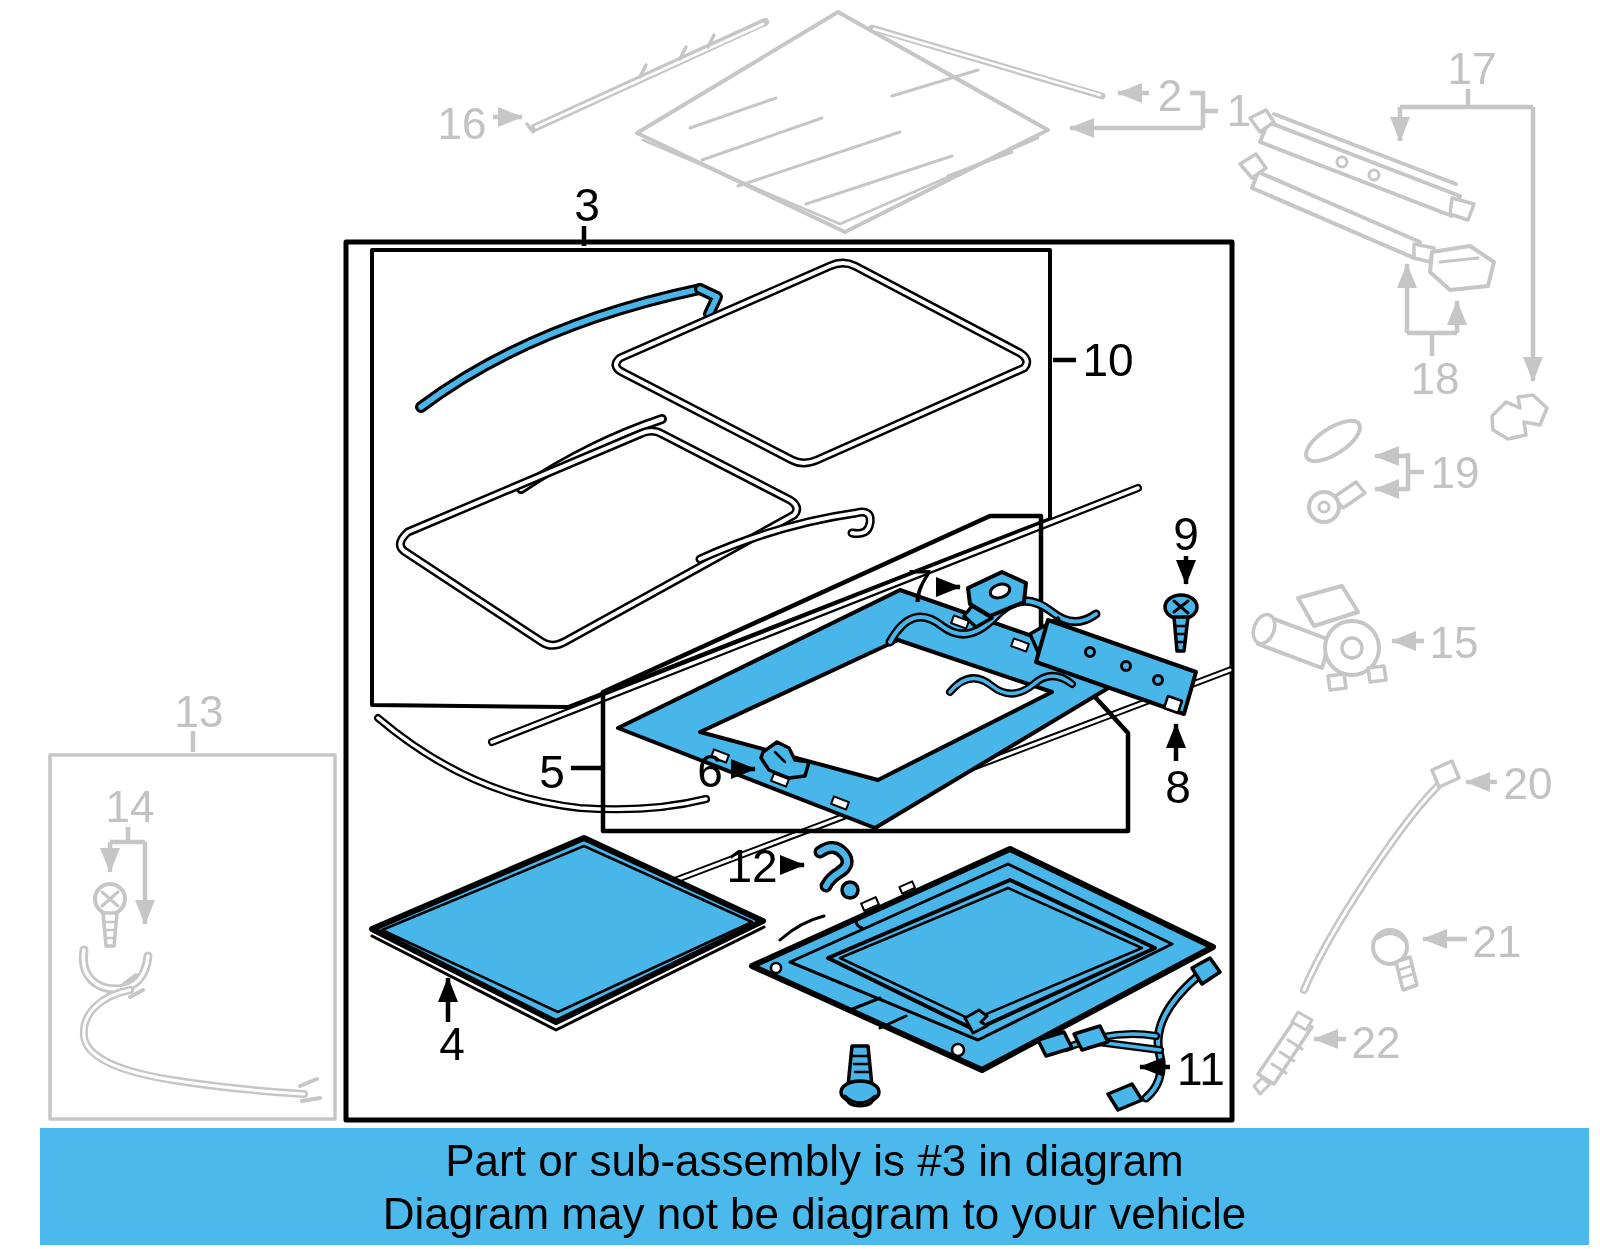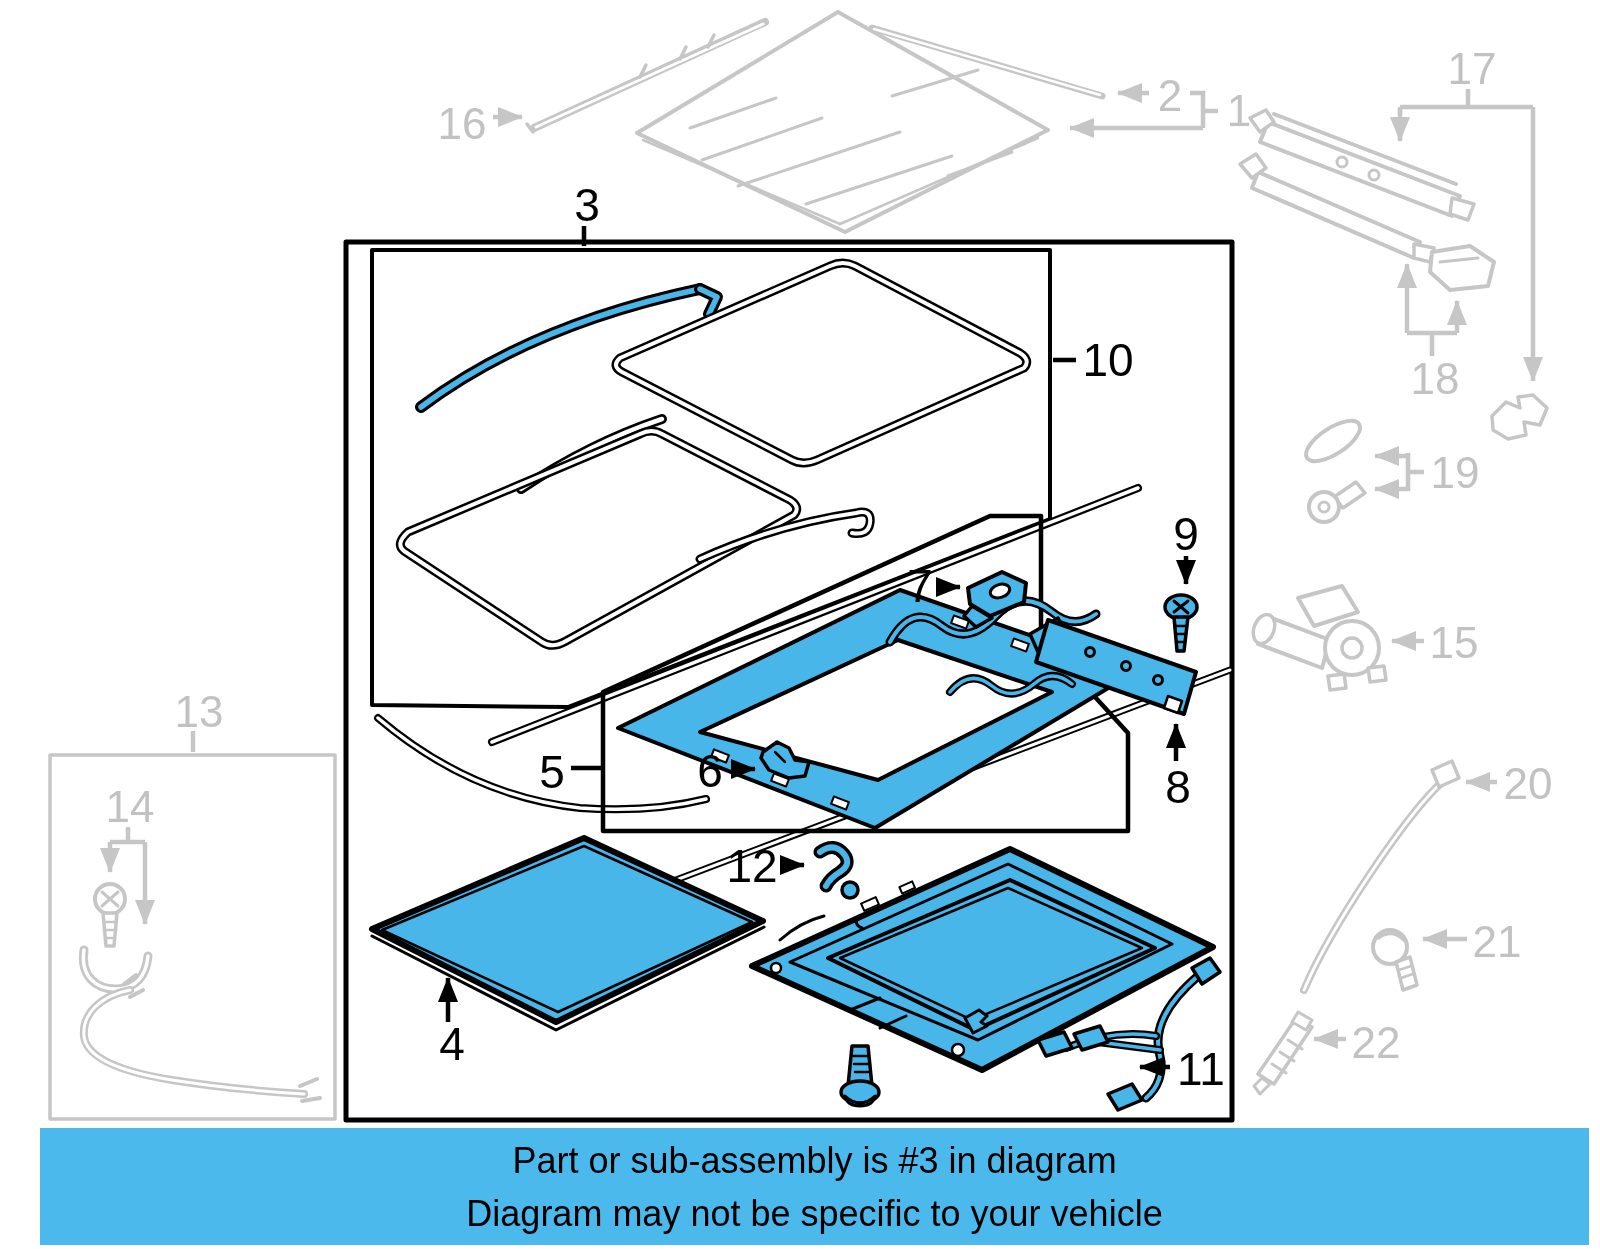--- a/index.html
+++ b/index.html
@@ -13,21 +13,21 @@
   .fw{fill:#fff;stroke:#000;stroke-linejoin:round}
   .fb{fill:#49b6ea;stroke:#000;stroke-linejoin:round}
   .gs{stroke:#c6c6c6;fill:none;stroke-linecap:round;stroke-linejoin:round}
   .gf{fill:#fff;stroke:#c6c6c6;stroke-linejoin:round}
   .ld{stroke:#000;stroke-width:4.5;fill:none}
   .lgld{stroke:#c6c6c6;stroke-width:4.5;fill:none}
   text{font-family:"Liberation Sans",sans-serif;text-anchor:middle;}
   .lb{font-size:46px;fill:#000;}
   .lg{font-size:44px;fill:#c2c2c2;}
   .caption{position:absolute;left:40px;top:1128px;width:1549px;height:117px;background:#4cb9ec;
-           color:#000;text-align:center;font-size:36px;line-height:53px;padding-top:6px;box-sizing:border-box;}
+           color:#000;text-align:center;font-size:44px;line-height:53px;padding-top:6px;box-sizing:border-box;}
 </style>
 </head>
 <body>
 
 <div class="stage">
 <svg width="1600" height="1249" viewBox="0 0 1600 1249">
   <defs>
     <marker id="ab" markerUnits="userSpaceOnUse" markerWidth="28" markerHeight="22" refX="24" refY="10" orient="auto">
       <path d="M0,0 L25,10 L0,20 Z" fill="#000"></path>
     </marker>
@@ -302,15 +302,15 @@
     <text class="lg" x="1435" y="394">18</text>
     <text class="lg" x="1455" y="488">19</text>
     <text class="lg" x="1528" y="799">20</text>
     <text class="lg" x="1497" y="957">21</text>
     <text class="lg" x="1376" y="1058">22</text>
   </g>
 </svg>
 
   <div class="caption">
     <div>Part or sub-assembly is #3 in diagram</div>
-    <div>Diagram may not be specific to your vehicle</div>
+    <div>Diagram may not be diagram to your vehicle</div>
   </div>
 </div>
 
 </body></html>

